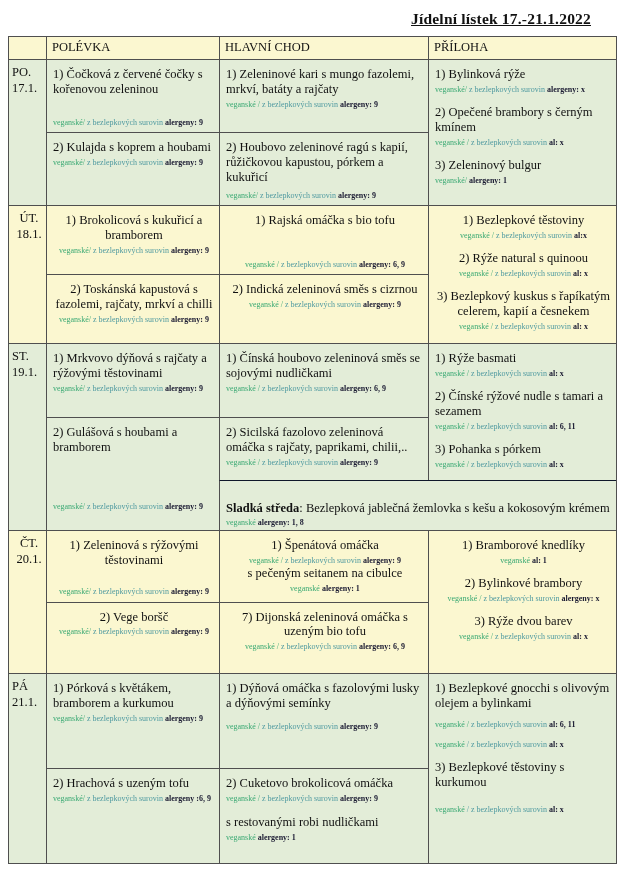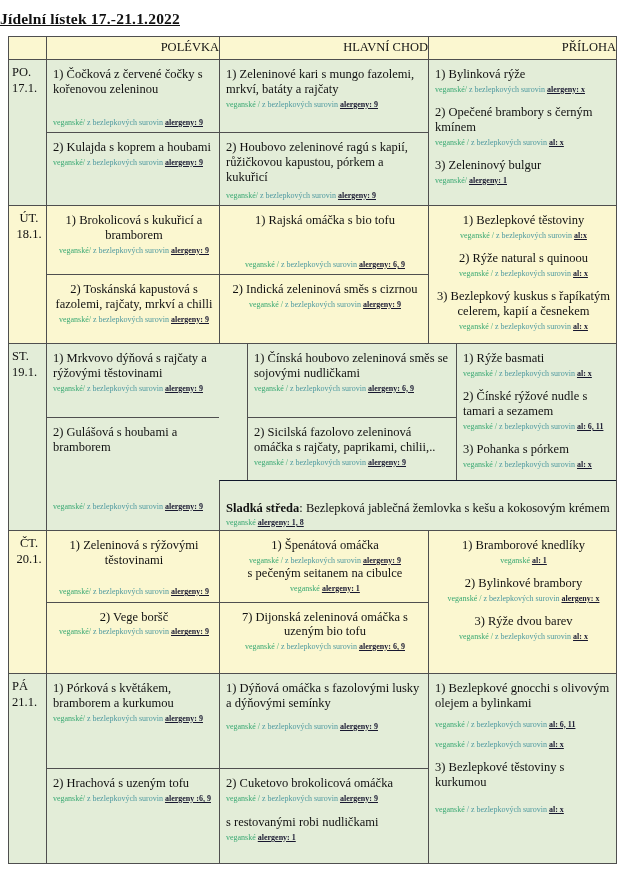--- a/index.html
+++ b/index.html
@@ -4,58 +4,58 @@
 <style>
   * { box-sizing: border-box; margin: 0; padding: 0; }
   html, body { background: #fff; }
   body {
     width: 625px; height: 884px;
     font-family: "Liberation Serif", "DejaVu Serif", serif;
     color: #111;
     overflow: hidden;
   }
   .title {
-    text-align: left;
+    text-align: right;
     font-weight: bold;
     font-size: 15.5px;
     margin: 10px 34px 8px 0;
     text-decoration: underline;
     letter-spacing: 0.2px;
   }
   .menu { width: 609px; margin-left: 8px; border: 1px solid #4f4f4f; }
   .row-h { display: flex; height: 22px; background: #fbf7d0; }
-  .h-cell { font-size: 12.5px; padding: 3px 0 0 5px; text-align: right; }
+  .h-cell { font-size: 12.5px; padding: 3px 0 0 5px; }
   .w-date { width: 37px; }
   .w-soup { width: 173px; }
   .w-main { width: 209px; }
   .w-side { flex: 1; }
   .h-cell + .h-cell { border-left: 1px solid #4f4f4f; }
 
   .day { display: flex; border-top: 1px solid #4f4f4f; }
   .g { background: #e3edd8; }
   .y { background: #fbf7d0; text-align: center; }
   .date { width: 37px; font-size: 12.5px; padding: 4px 0 0 3px; line-height: 1.3; }
   .soupcol { width: 173px; border-left: 1px solid #4f4f4f; display: flex; flex-direction: column; }
   .maincol { width: 209px; border-left: 1px solid #4f4f4f; display: flex; flex-direction: column; }
   .sidecol { flex: 1; border-left: 1px solid #4f4f4f; padding: 7px 4px 4px 6px; }
   .sub { flex: 1; padding: 7px 4px 4px 6px; display: flex; flex-direction: column; }
   .sub.b { border-top: 1px solid #4f4f4f; }
   .dish { font-size: 12.5px; line-height: 1.18; color: #111; }
   .tags { font-size: 8px; line-height: 1.3; margin-top: 3px; white-space: nowrap; }
   .tv { color: #3aa973; }
   .tg { color: #4f9aa0; }
-  .ta { color: #181830; font-weight: bold; text-decoration: underline; }
+  .ta { color: #181830; font-weight: bold; }
   .push { margin-top: auto; }
   .gap { margin-top: 11px; }
   .gap-lg { margin-top: 15px; }
   .side-item { margin-bottom: 10px; }
   .side-item:last-child { margin-bottom: 0; }
 
   .rightwrap { flex: 1; display: flex; flex-direction: column; }
-  .rw-top { display: flex; flex: 1; margin-left: 28px; }
+  .rw-top { display: flex; flex: 1; }
   .sweet {
     flex: 0 0 49px;
     border-left: 1px solid #4f4f4f;
     border-top: 1px solid #0f172a;
     padding: 20px 6px 2px 6px;
     font-size: 12.5px; line-height: 1.25;
   }
   .sweet .tags { margin-top: 1px; }
   .fx73 { flex: 0 0 73px; }
 </style>

